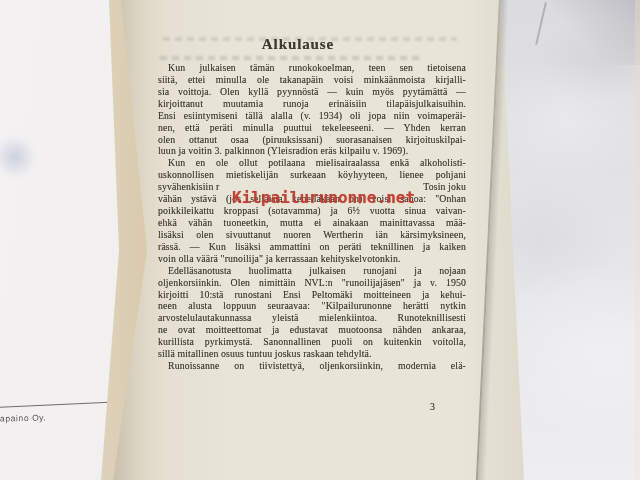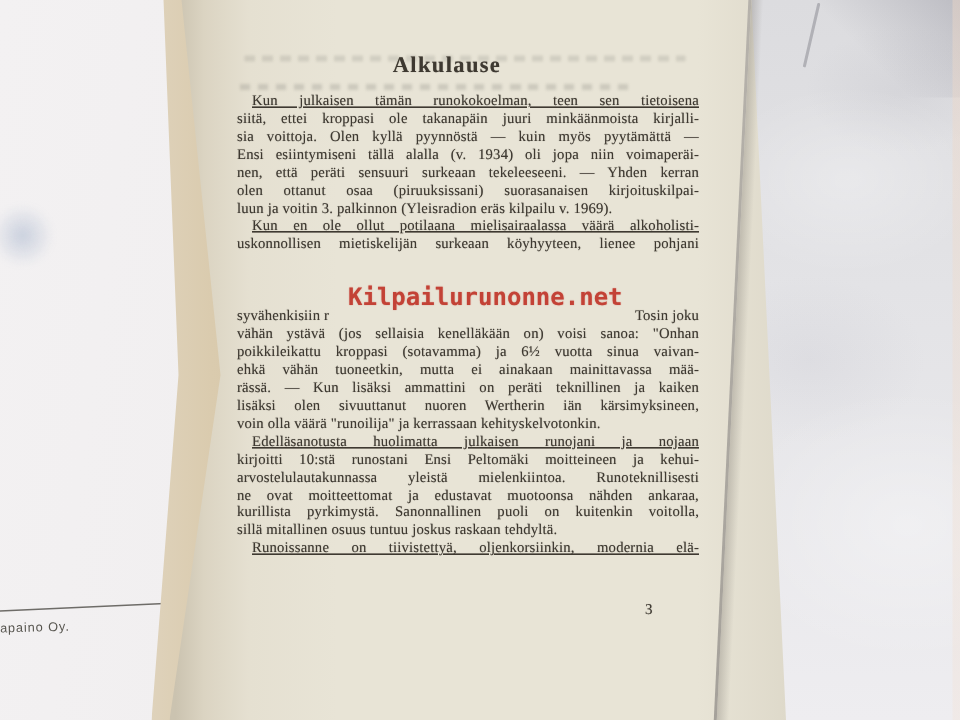--- a/index.html
+++ b/index.html
@@ -89,23 +89,23 @@
     color:var(--ink,#3e3931);
     text-shadow:0 0 .6px rgba(62,57,49,.55);
   }
   .text-block{
     left:158px;top:62px;width:308px;
     font-size:9.8px;line-height:11.93px;letter-spacing:.12px;
     color:var(--ink,#3e3931);
     text-shadow:0 0 .55px rgba(62,57,49,.5);
   }
   .line{text-align:justify;text-align-last:justify;height:11.93px;overflow:visible;}
-  .line.indent{text-indent:10px;text-decoration:underline;}
+  .line.indent{text-indent:10px;}
   .line.last{text-align-last:left;}
-  .line.obscured{display:flex;justify-content:space-between;text-align-last:auto;margin-top:36px;}
+  .line.obscured{display:flex;justify-content:space-between;text-align-last:auto;}
   .page-number{
     left:430px;top:401px;font-size:10px;
     color:var(--ink,#3e3931);text-shadow:0 0 .5px rgba(62,57,49,.5);
   }
 
   
   .ghost-line{
     height:4px;filter:blur(1.2px);
     background:repeating-linear-gradient(90deg, rgba(108,108,102,.22) 0 7px, rgba(108,108,102,0) 7px 12px);
   }
@@ -142,40 +142,43 @@
 <div class="abs page-edge-shadow"></div>
 <div class="abs page-edge-line"></div>
 
 <div class="abs ghost-line g1"></div>
 <div class="abs ghost-line g2"></div>
 
 <div class="abs page-title">Alkulause</div>
 
 <div class="abs text-block">
     <div class="line indent">Kun julkaisen tämän runokokoelman, teen sen tietoisena</div>
-    <div class="line">siitä, ettei kroppasi ole takanapäin juuri minkäänmoista kirjalli-</div>
+    <div class="line">siitä, ettei minulla ole takanapäin voisi minkäänmoista kirjalli-</div>
     <div class="line">sia voittoja. Olen kyllä pyynnöstä — kuin myös pyytämättä —</div>
+    <div class="line">kirjoittanut muutamia runoja erinäisiin tilapäisjulkaisuihin.</div>
     <div class="line">Ensi esiintymiseni tällä alalla (v. 1934) oli jopa niin voimaperäi-</div>
-    <div class="line">nen, että peräti sensuuri surkeaan tekeleeseeni. — Yhden kerran</div>
+    <div class="line">nen, että peräti minulla puuttui tekeleeseeni. — Yhden kerran</div>
     <div class="line">olen ottanut osaa (piruuksissani) suorasanaisen kirjoituskilpai-</div>
     <div class="line last">luun ja voitin 3. palkinnon (Yleisradion eräs kilpailu v. 1969).</div>
-    <div class="line indent">Kun en ole ollut potilaana mielisairaalassa väärä alkoholisti-</div>
+    <div class="line indent">Kun en ole ollut potilaana mielisairaalassa enkä alkoholisti-</div>
     <div class="line">uskonnollisen mietiskelijän surkeaan köyhyyteen, lienee pohjani</div>
     <div class="line obscured">
       <span>syvähenkisiin r</span>
       <span>Tosin joku</span>
     </div>
     <div class="line">vähän ystävä (jos sellaisia kenelläkään on) voisi sanoa: "Onhan</div>
     <div class="line">poikkileikattu kroppasi (sotavamma) ja 6½ vuotta sinua vaivan-</div>
     <div class="line">ehkä vähän tuoneetkin, mutta ei ainakaan mainittavassa mää-</div>
+    <div class="line">lisäksi olen sivuuttanut nuoren Wertherin iän kärsimyksineen,</div>
     <div class="line">rässä. — Kun lisäksi ammattini on peräti teknillinen ja kaiken</div>
-    <div class="line">lisäksi olen sivuuttanut nuoren Wertherin iän kärsimyksineen,</div>
     <div class="line last">voin olla väärä "runoilija" ja kerrassaan kehityskelvotonkin.</div>
     <div class="line indent">Edelläsanotusta huolimatta julkaisen runojani ja nojaan</div>
+    <div class="line">oljenkorsiinkin. Olen nimittäin NVL:n "runoilijajäsen" ja v. 1950</div>
     <div class="line">kirjoitti 10:stä runostani Ensi Peltomäki moitteineen ja kehui-</div>
+    <div class="line">neen alusta loppuun seuraavaa: "Kilpailurunonne herätti nytkin</div>
     <div class="line">arvostelulautakunnassa yleistä mielenkiintoa. Runoteknillisesti</div>
     <div class="line">ne ovat moitteettomat ja edustavat muotoonsa nähden ankaraa,</div>
     <div class="line">kurillista pyrkimystä. Sanonnallinen puoli on kuitenkin voitolla,</div>
     <div class="line last">sillä mitallinen osuus tuntuu joskus raskaan tehdyltä.</div>
     <div class="line indent">Runoissanne on tiivistettyä, oljenkorsiinkin, modernia elä-</div>
   </div>
 
 <div class="abs page-number">3</div>
 
 <div class="abs watermark">Kilpailurunonne.net</div>

